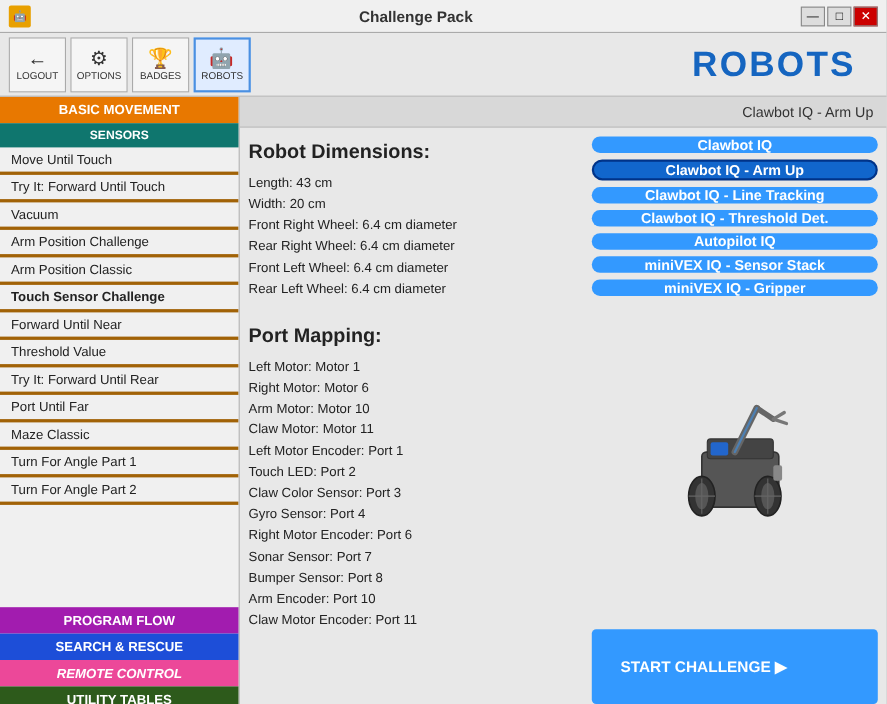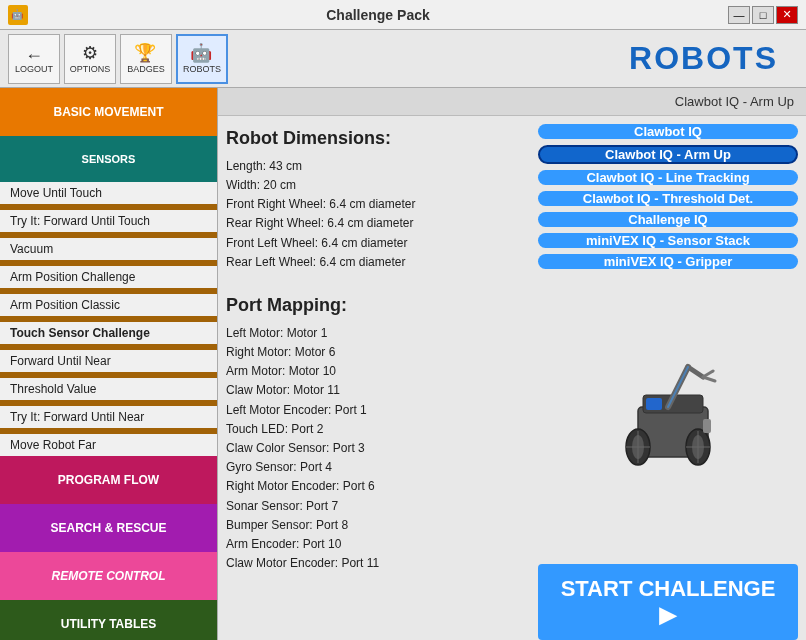--- a/index.html
+++ b/index.html
@@ -46,41 +46,41 @@
     
     .sidebar {
       width: 218px;
       background: #f0f0f0;
       border-right: 1px solid #aaa;
       display: flex;
       flex-direction: column;
       overflow: hidden;
     }
     .sidebar-section-header {
-      padding: 17px 8px;
+      padding: 5px 8px;
       font-weight: bold;
       font-size: 12px;
       text-align: center;
       color: white;
       cursor: pointer;
     }
     .sidebar-section-header.orange { background: #e87800; }
-    .sidebar-section-header.purple { background: #be185d; }
-    .sidebar-section-header.olive { background: #a21caf; }
+    .sidebar-section-header.purple { background: #a21caf; }
+    .sidebar-section-header.olive { background: #1d4ed8; }
     .sidebar-section-header.green-dark { background: #2d5a1b; }
     .sidebar-section-header.brown { background: #ec4899; font-style: italic; }
     .sidebar-section-header.sub { background: #0f766e; font-size: 11px; }
 
     .sidebar-items { overflow-y: auto; flex: 1; }
     .sidebar-item {
       padding: 4px 10px;
       font-size: 12px;
       color: #222;
       cursor: pointer;
-      border-bottom: 6px solid #a16207;
+      border-bottom: 3px solid #a16207;
       white-space: nowrap;
       overflow: hidden;
     }
     .sidebar-item.bold { font-weight: bold; }
 
     
     .content {
       flex: 1;
       background: #e8e8e8;
       display: flex;
@@ -124,30 +124,30 @@
       flex: 1;
       display: flex;
       align-items: center;
       justify-content: center;
       padding: 4px;
     }
 
     .start-btn {
       background: #3399ff;
       color: white;
-      font-size: 22px;
+      font-size: 14px;
       font-weight: bold;
-      padding: 12px;
+      padding: 26px;
       text-align: center;
       cursor: pointer;
       border-radius: 4px;
       border: none;
       display: flex;
       align-items: center;
-      justify-content: flex-end;
+      justify-content: flex-start;
       gap: 8px;
     }
 
     
     .robot-svg { width: 160px; height: 140px; }
   </style>
 </head>
 <body>
 
 <div class="title-bar">
@@ -187,23 +187,24 @@
     <div class="sidebar-section-header sub">SENSORS</div>
     <div class="sidebar-items">
       <div class="sidebar-item">Move Until Touch</div>
       <div class="sidebar-item">Try It: Forward Until Touch</div>
       <div class="sidebar-item">Vacuum</div>
       <div class="sidebar-item">Arm Position Challenge</div>
       <div class="sidebar-item">Arm Position Classic</div>
       <div class="sidebar-item bold">Touch Sensor Challenge</div>
       <div class="sidebar-item">Forward Until Near</div>
       <div class="sidebar-item">Threshold Value</div>
-      <div class="sidebar-item">Try It: Forward Until Near</div>
-      <div class="sidebar-item">Move Robot Far</div>
+      <div class="sidebar-item">Try It: Forward Until Rear</div>
+      <div class="sidebar-item">Port Until Far</div>
       <div class="sidebar-item">Maze Classic</div>
+      <div class="sidebar-item">Turn For Angle Part 1</div>
       <div class="sidebar-item">Turn For Angle Part 2</div>
     </div>
     <div class="sidebar-section-header purple">PROGRAM FLOW</div>
     <div class="sidebar-section-header olive">SEARCH &amp; RESCUE</div>
     <div class="sidebar-section-header brown">REMOTE CONTROL</div>
     <div class="sidebar-section-header green-dark">UTILITY TABLES</div>
   </div>
 
   <div class="content">
     <div class="content-header">Clawbot IQ - Arm Up</div>
@@ -232,21 +233,21 @@
         <div>Bumper Sensor: Port 8</div>
         <div>Arm Encoder: Port 10</div>
         <div>Claw Motor Encoder: Port 11</div>
       </div>
 
       <div class="right-panel">
         <button class="robot-btn">Clawbot IQ</button>
         <button class="robot-btn active">Clawbot IQ - Arm Up</button>
         <button class="robot-btn">Clawbot IQ - Line Tracking</button>
         <button class="robot-btn">Clawbot IQ - Threshold Det.</button>
-        <button class="robot-btn">Challenge IQ</button>
+        <button class="robot-btn">Autopilot IQ</button>
         <button class="robot-btn">miniVEX IQ - Sensor Stack</button>
         <button class="robot-btn">miniVEX IQ - Gripper</button>
 
         <div class="robot-image">
           <svg class="robot-svg" viewBox="0 0 160 140" xmlns="http://www.w3.org/2000/svg">
 
             <rect x="50" y="60" width="70" height="50" rx="4" fill="#555" stroke="#333" stroke-width="1.5"></rect>
 
             <ellipse cx="50" cy="100" rx="12" ry="18" fill="#333" stroke="#222" stroke-width="1.5"></ellipse>
             <ellipse cx="50" cy="100" rx="6" ry="12" fill="#555"></ellipse>

